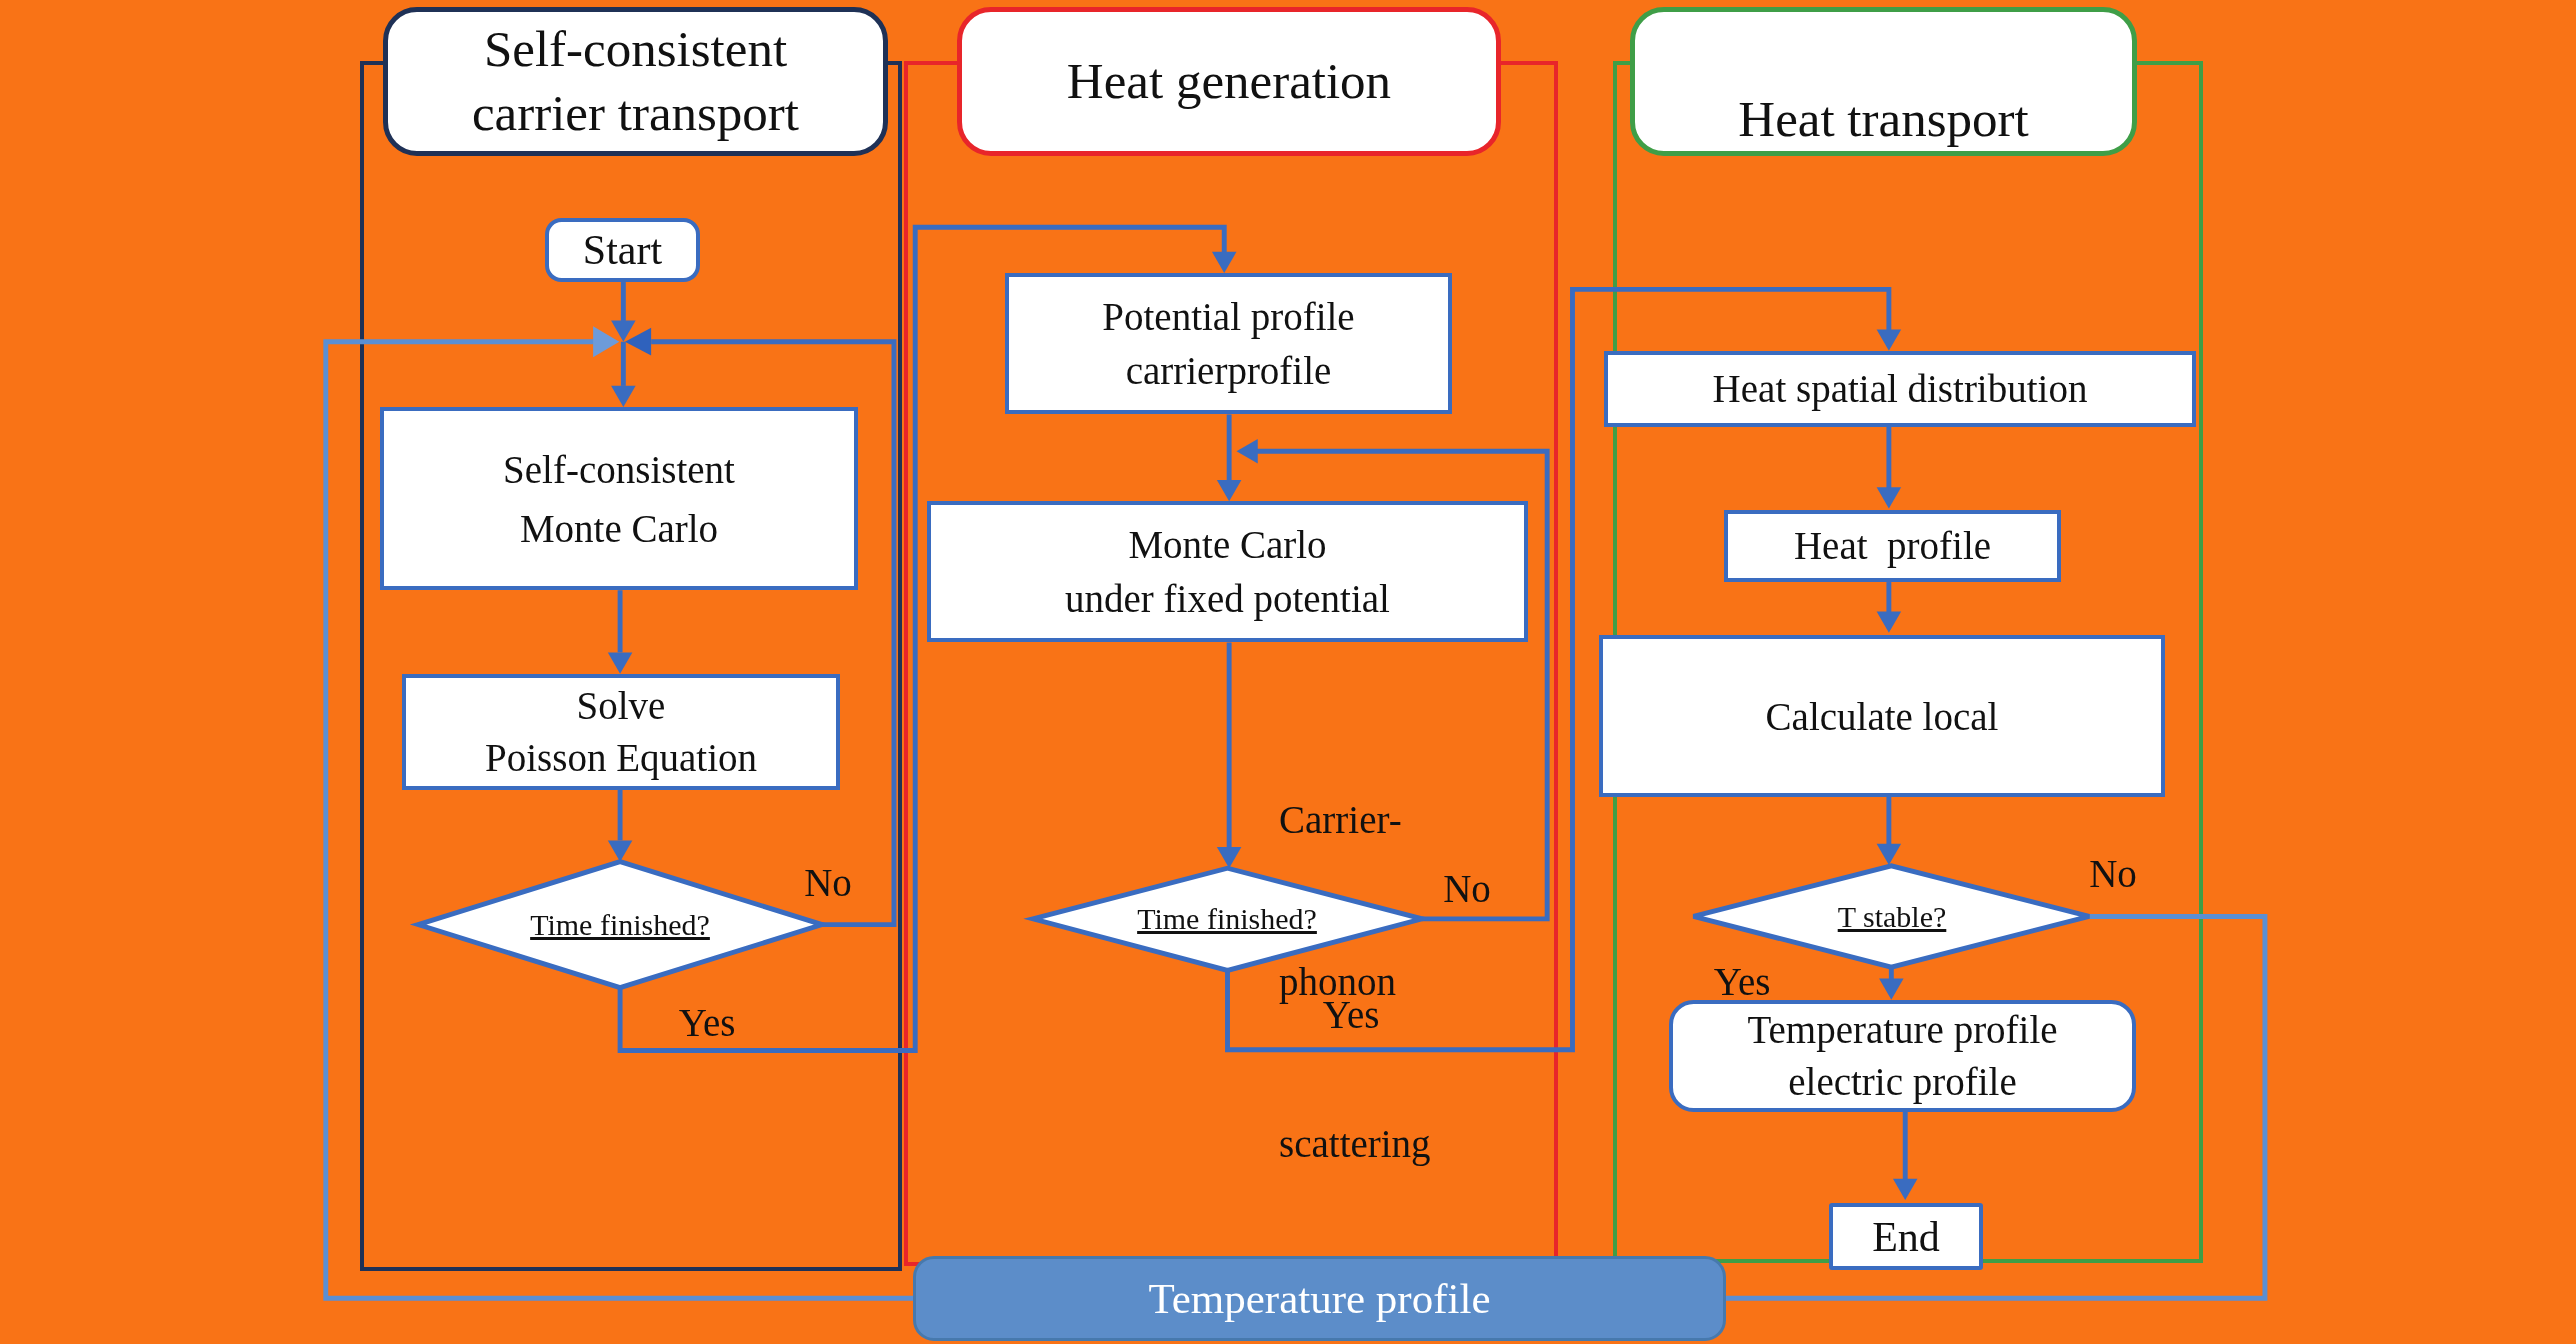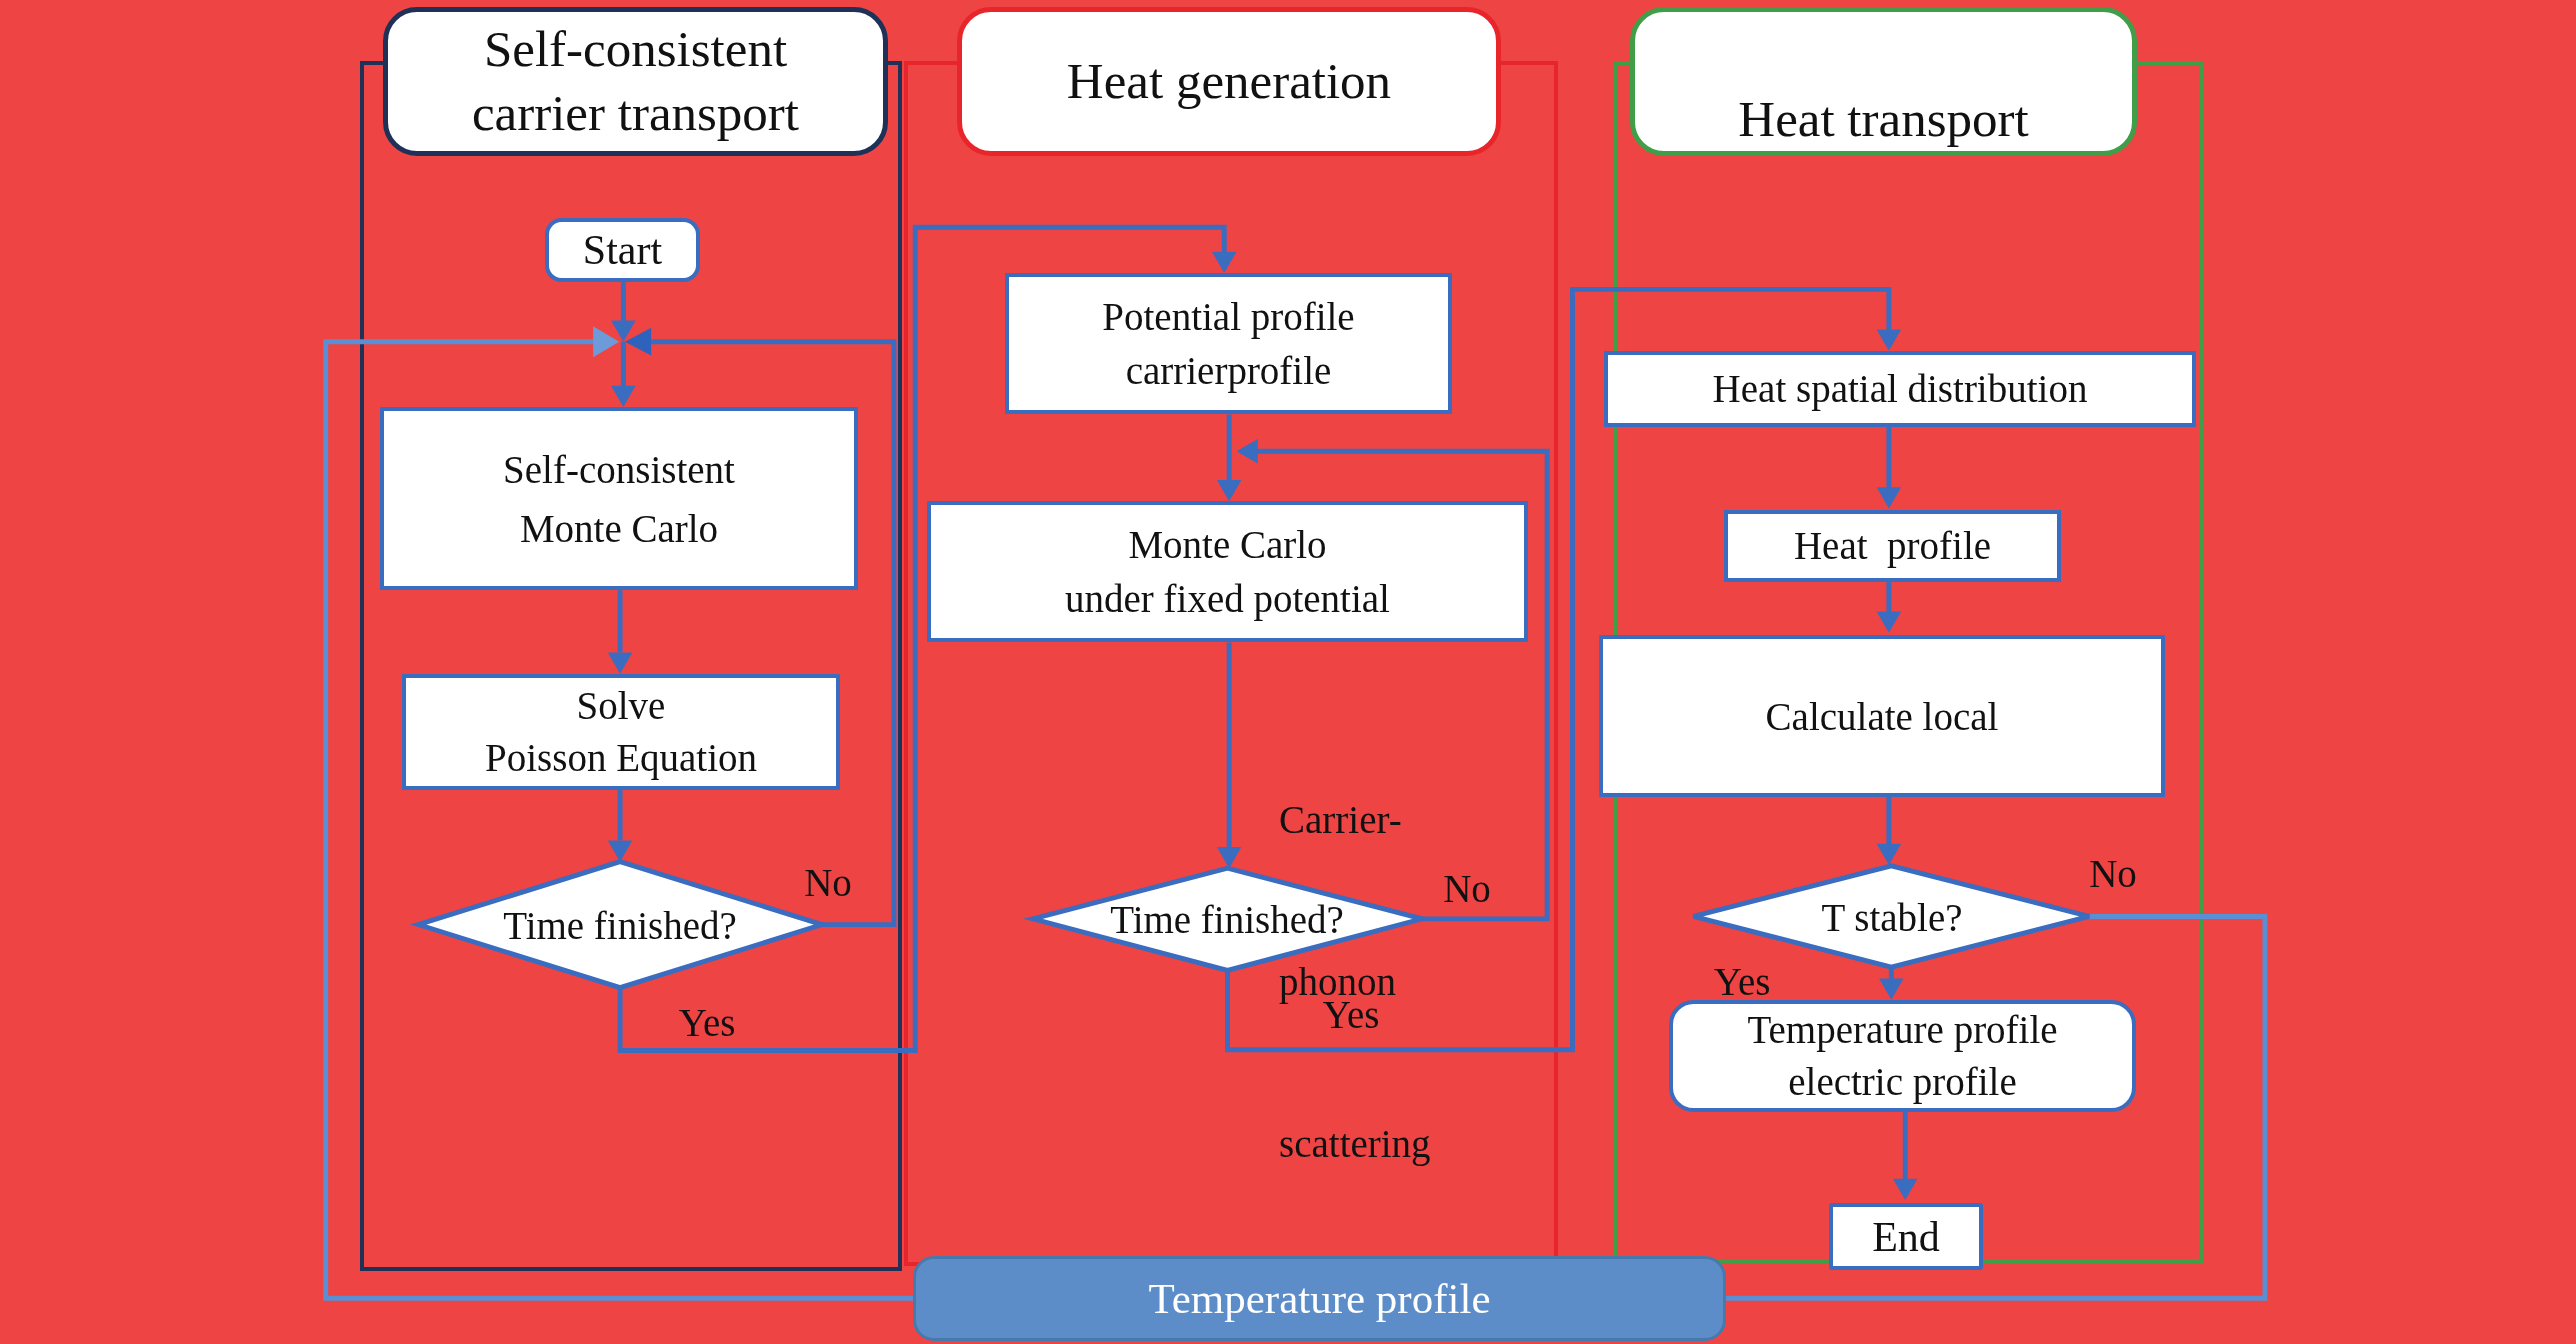--- a/index.html
+++ b/index.html
@@ -1,19 +1,19 @@
 <!DOCTYPE html>
 <html style="font-size:13px"><head>
 <meta charset="utf-8">
 <style>
   html,body{margin:0;padding:0;background:#ffffff;}
   #canvas{
     position:relative;
     width:2576px;height:1344px;
-    background:#ef4444;
+    background:#f97316;
     font-family:"Liberation Serif","DejaVu Serif",serif;
     color:#111111;
     overflow:hidden;
   }
   
   .frame{position:absolute;box-sizing:border-box;background:transparent;z-index:1;}
   .frame.navy{border:4.9px solid #1f3156;}
   .frame.red{border:4.1px solid #e8252a;}
   .frame.green{border:4.1px solid #3f9e47;}
   
@@ -36,22 +36,23 @@
     font-size:39px;line-height:54px;text-align:center;
   }
   .node.rounded{border-radius:24.5px;}
   .node.small{border-radius:14.7px;font-size:42px;}
   .label{
     position:absolute;z-index:3;font-size:39px;line-height:51px;white-space:pre;
     transform:translate(-50%,-50%);text-align:center;
   }
   .label.left-align{transform:none;text-align:left;}
   .diamond-label{
-    position:absolute;z-index:3;font-size:39px;white-space:nowrap;
+    position:absolute;z-index:3;font-size:30px;white-space:nowrap;
     transform:translate(-50%,-50%);
+    text-decoration:underline;
   }
   
   #footer-bar{
     position:absolute;box-sizing:border-box;z-index:4;
     background:#5c8dc9;border:3.3px solid #4779ad;border-radius:21px;
     display:flex;align-items:center;justify-content:center;
     color:#ffffff;font-size:43px;
   }
 </style>
 </head>

